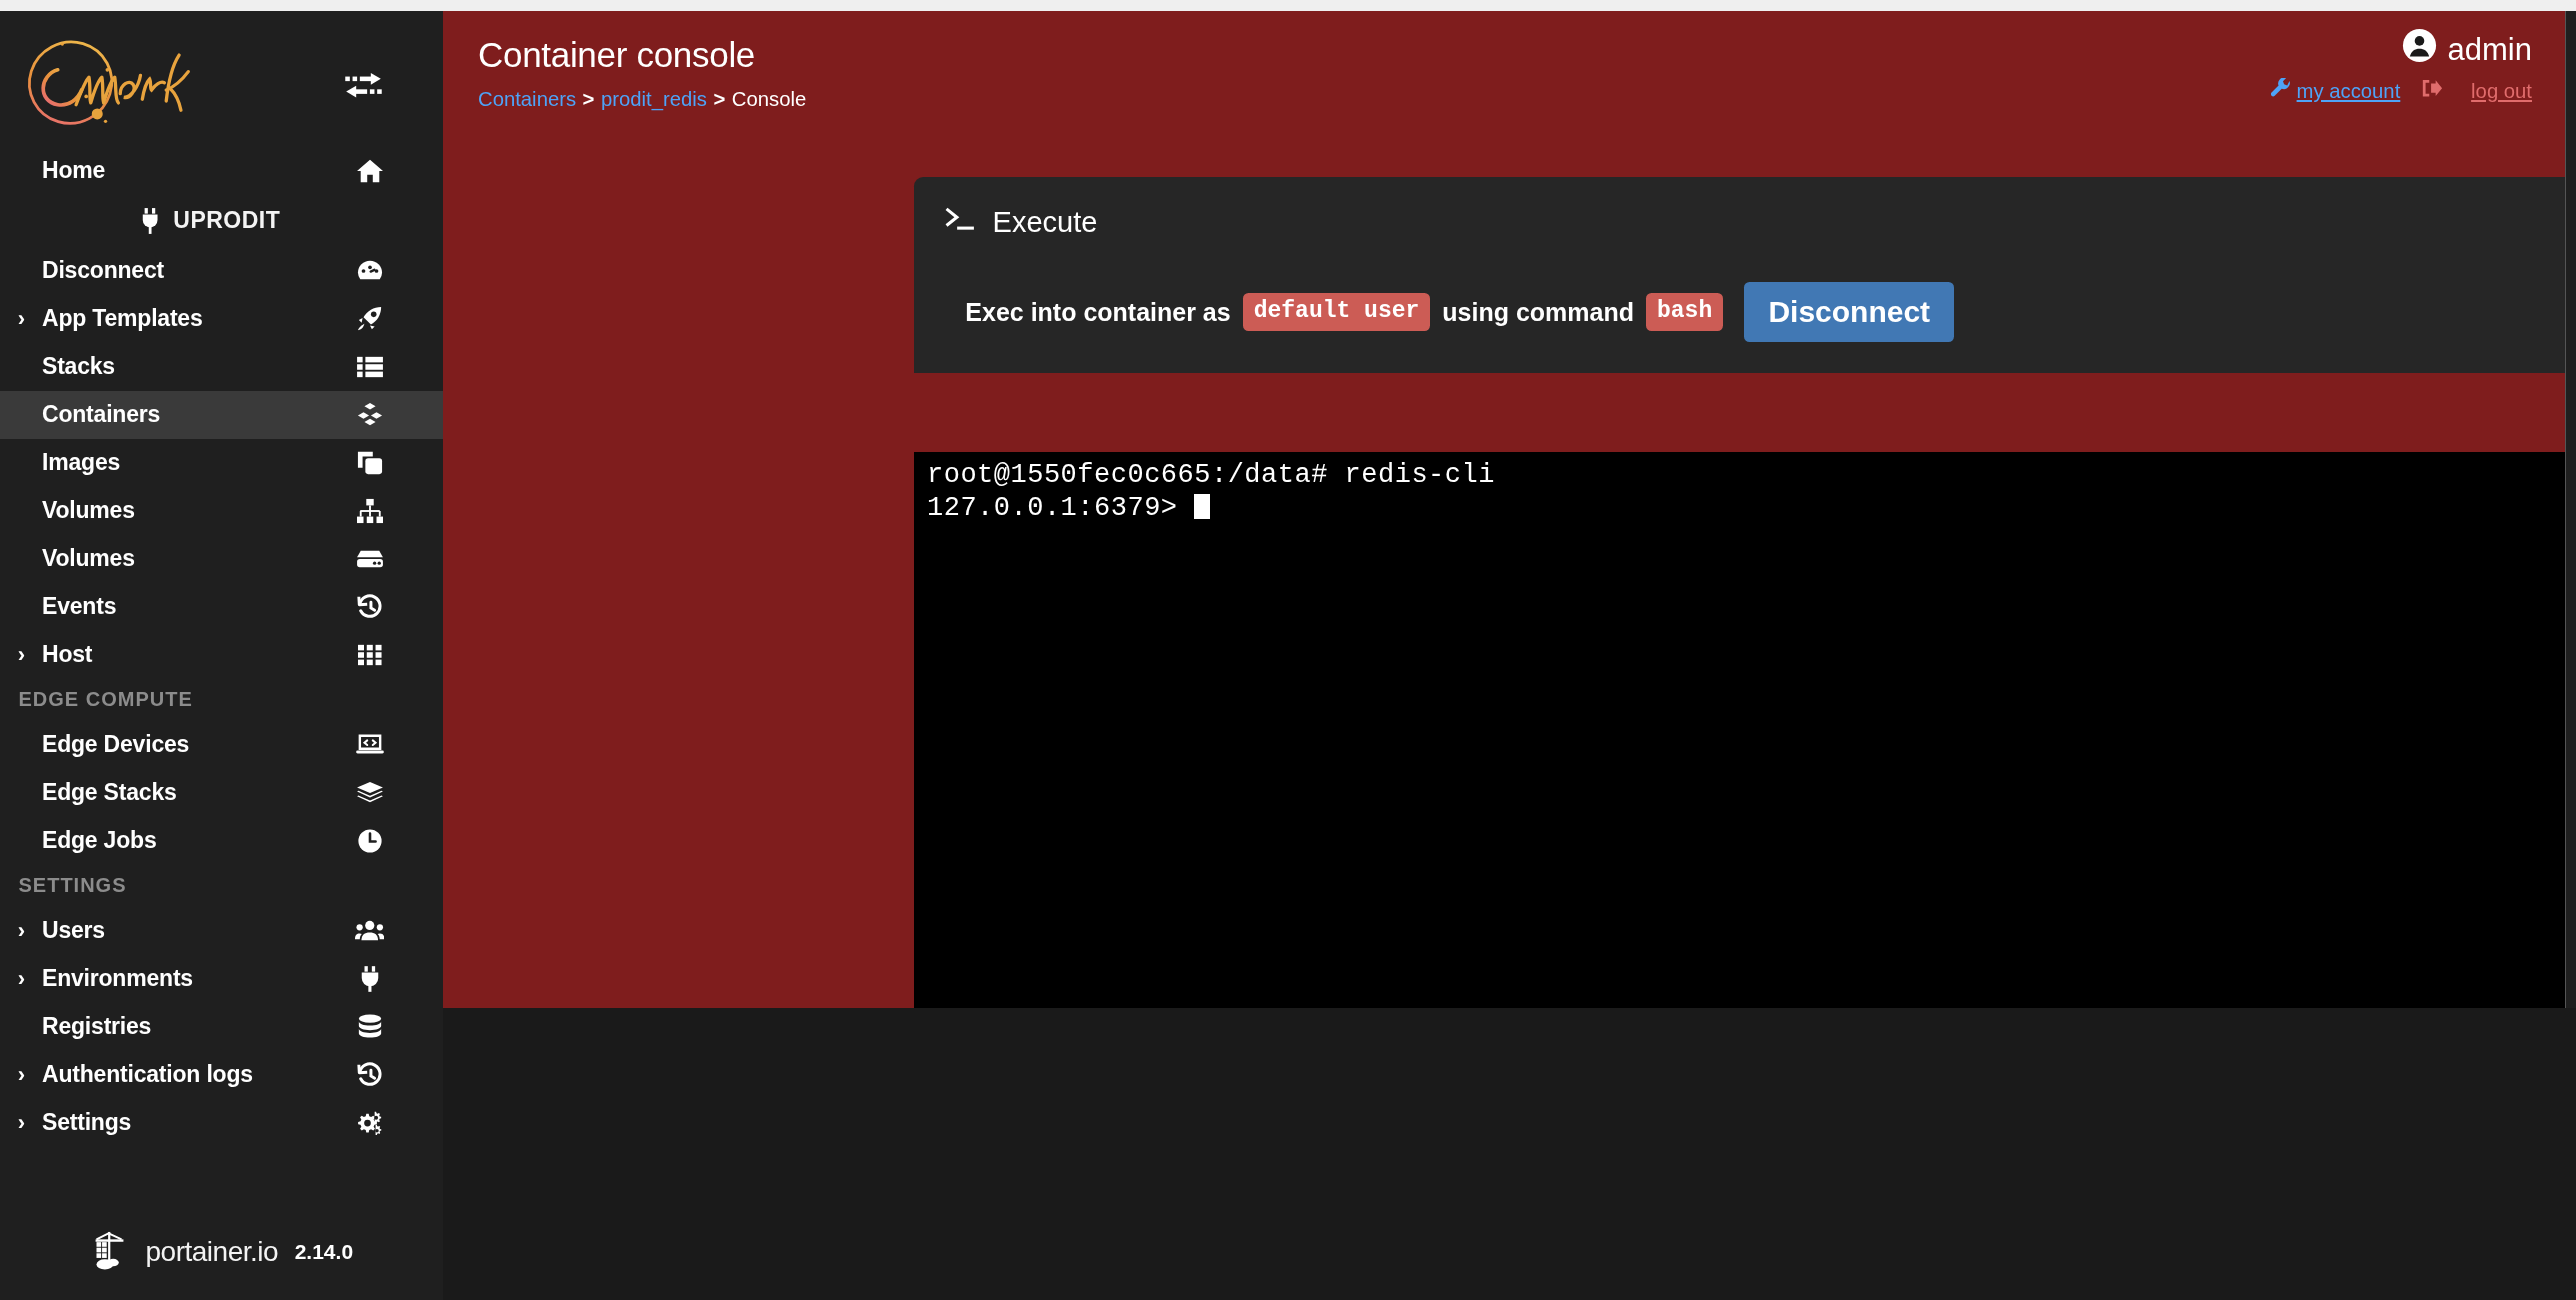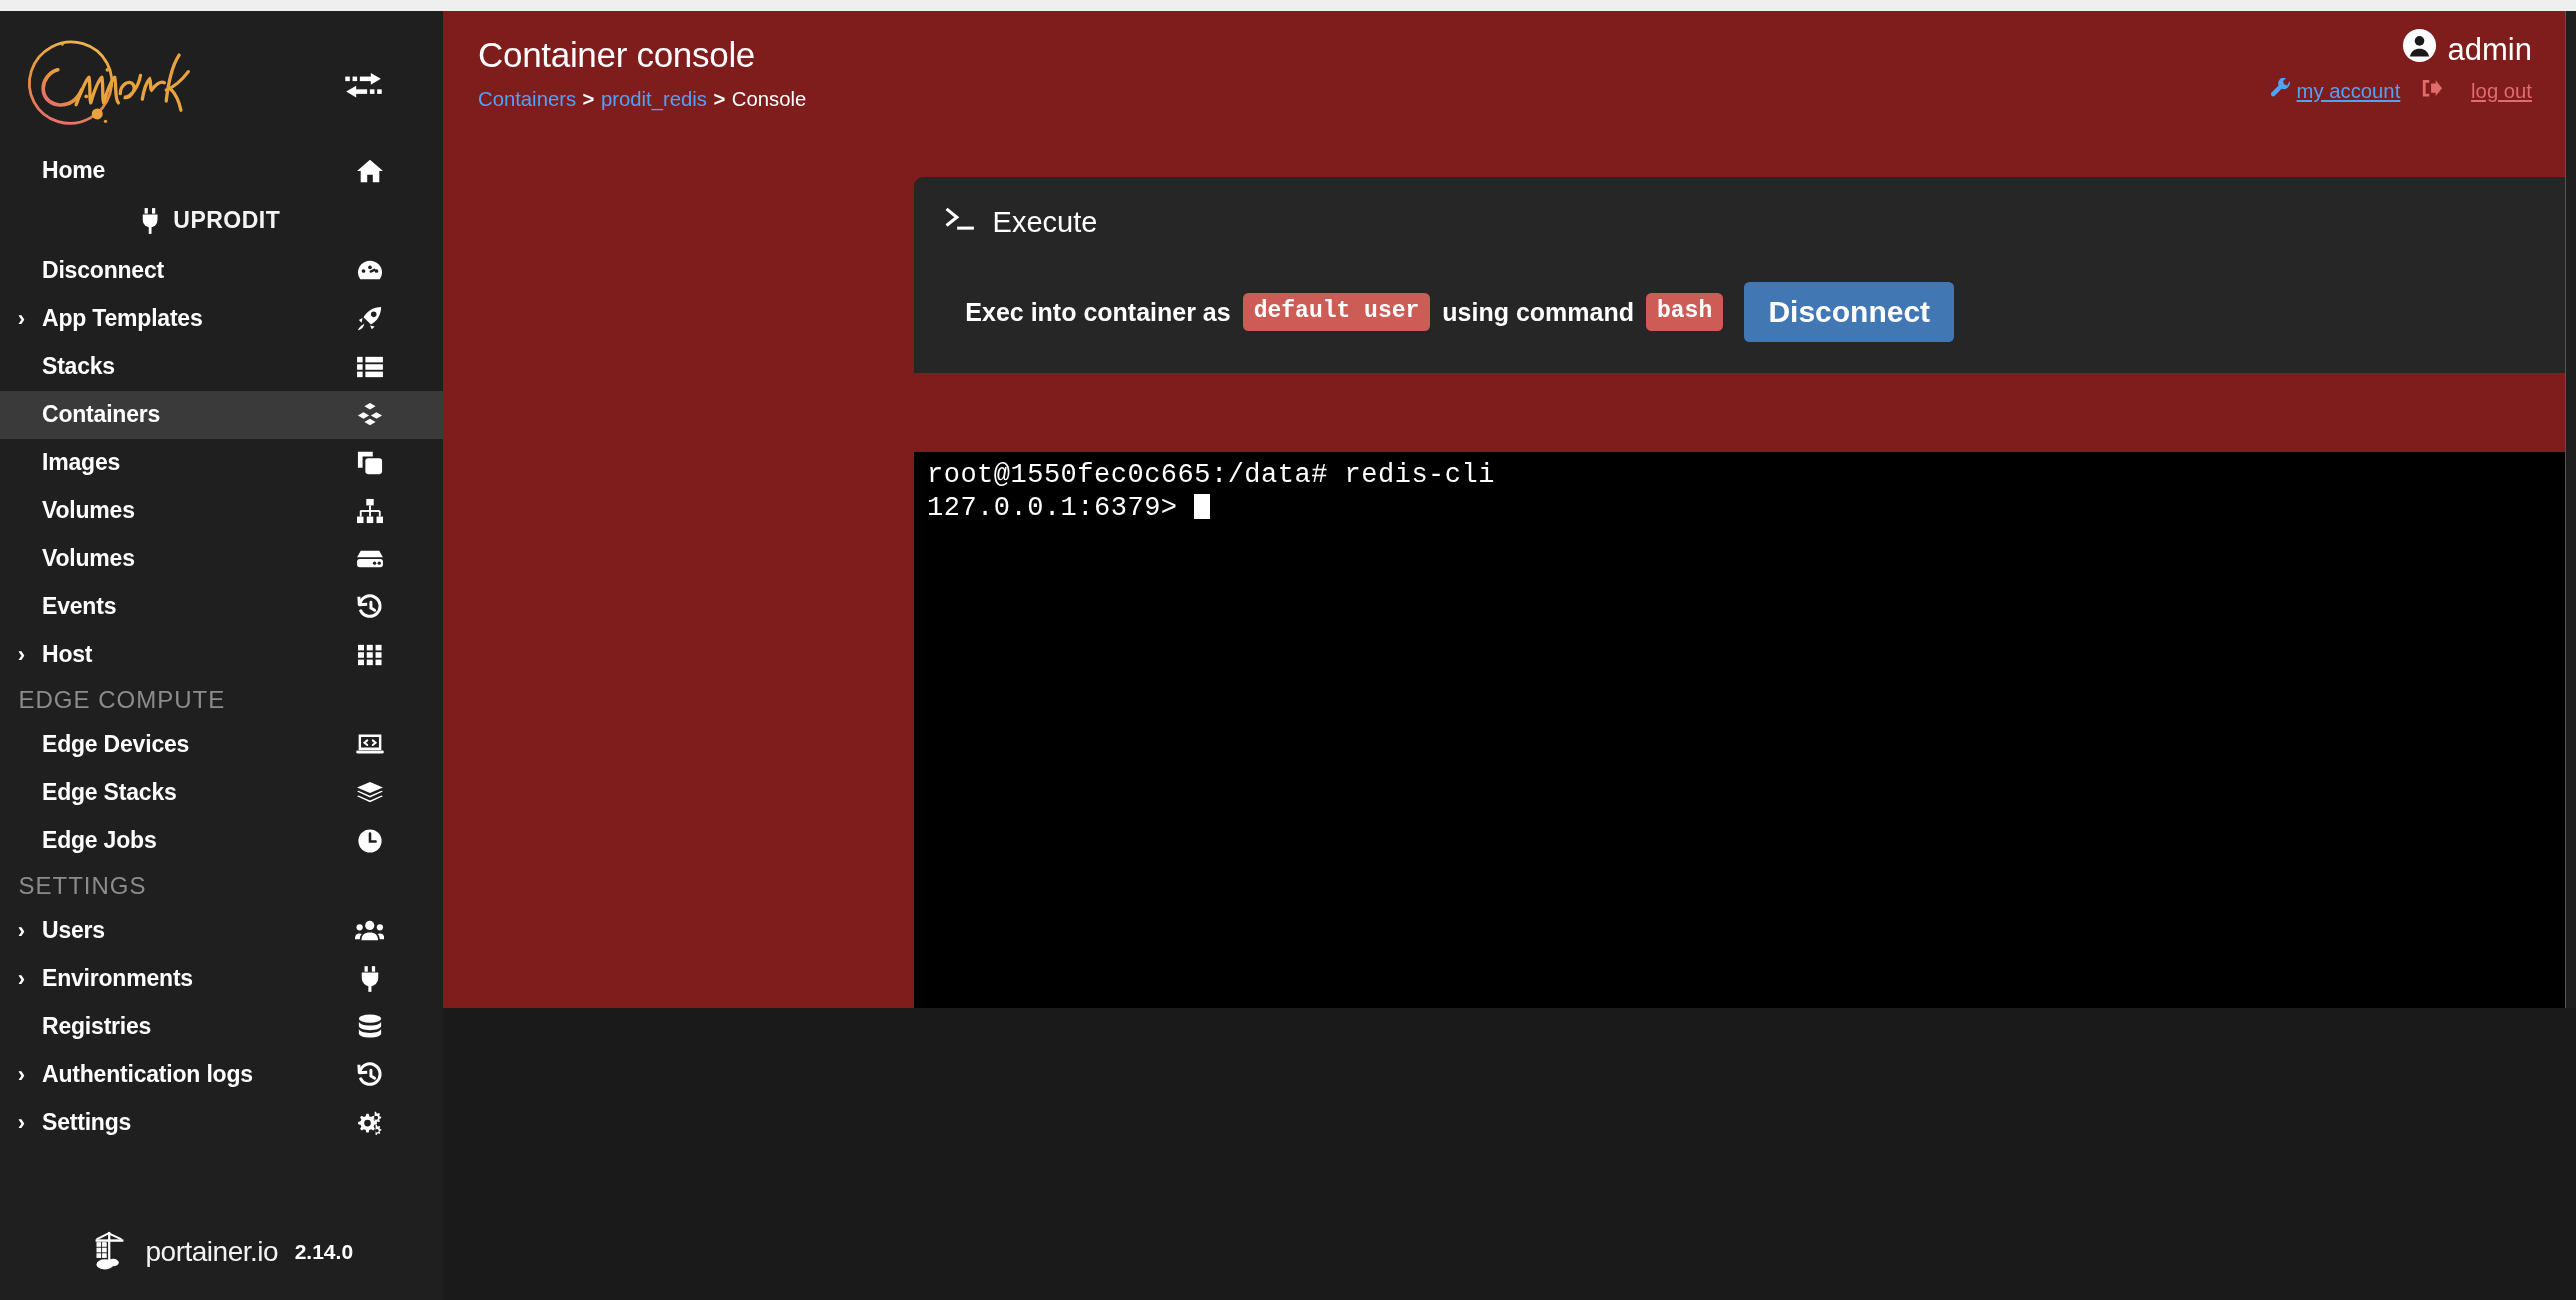--- a/index.html
+++ b/index.html
@@ -81,22 +81,22 @@
     height: 52px;
     color: #f4f4f4;
     font-size: 23px; font-weight: 600;
     letter-spacing: 0.5px;
     padding-left: 140px;
     cursor: pointer;
   }
   .nav-sub .plug { margin-right: 13px; display:flex; align-items:center; }
   .section-title {
     color: #8c8c8c;
-    font-size: 24px;
-    font-weight: 400;
+    font-size: 20px;
+    font-weight: 700;
     letter-spacing: 1px;
     padding-left: 18.5px;
     height: 42px;
     display: flex; align-items: center;
   }
   .footer {
     position: absolute;
     bottom: 26px; left: 0; width: 443px;
     display: flex; align-items: center; justify-content: center;
     gap: 16.6px;

